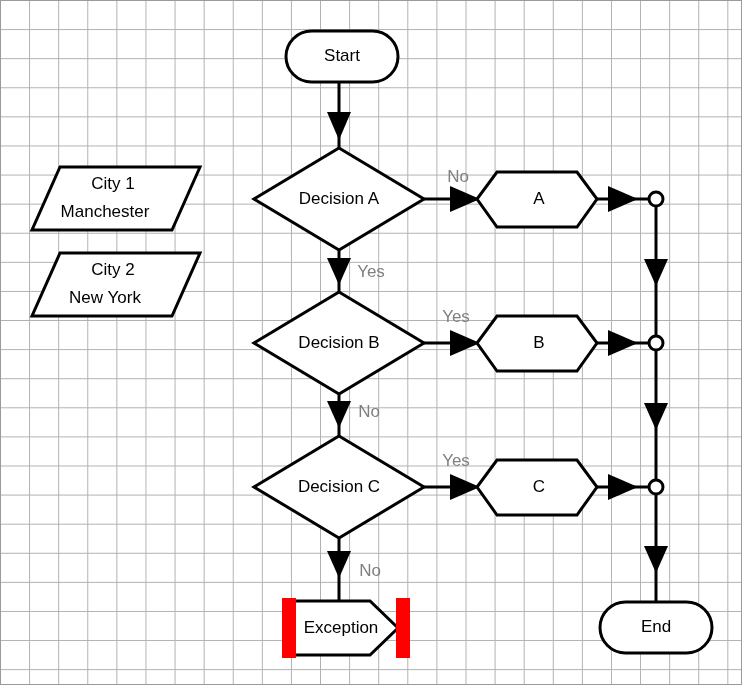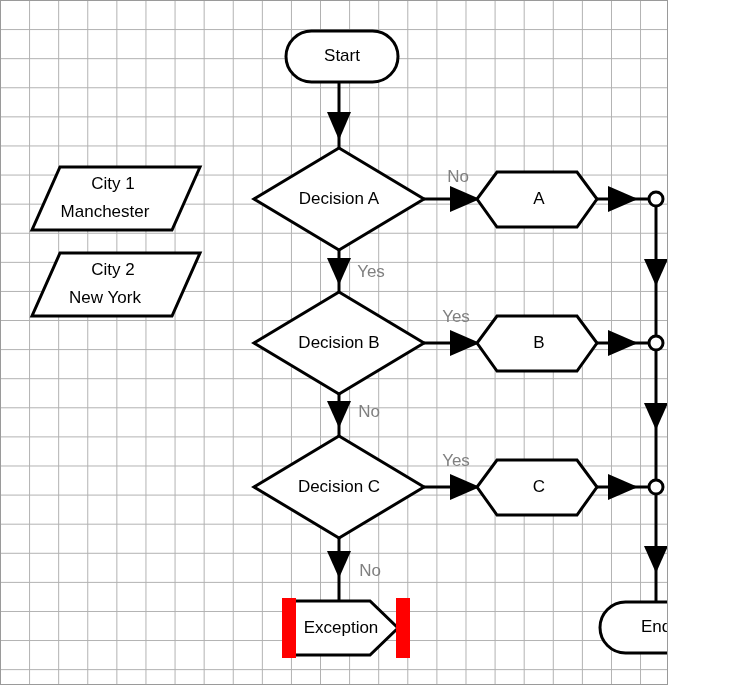--- a/index.html
+++ b/index.html
@@ -2,21 +2,21 @@
 <html><head>
 <meta charset="utf-8">
 <style>
   html, body {
     margin: 0;
     padding: 0;
     background: #ffffff;
   }
   #canvas-wrap {
     position: relative;
-    width: 668px;
+    width: 742px;
     height: 685px;
     background: #ffffff;
     overflow: hidden;
     font-family: "Liberation Sans", sans-serif;
   }
   #grid-layer {
     position: absolute;
     inset: 0;
     background-image:
       linear-gradient(to right, #b0b0b0 1px, transparent 1px),

